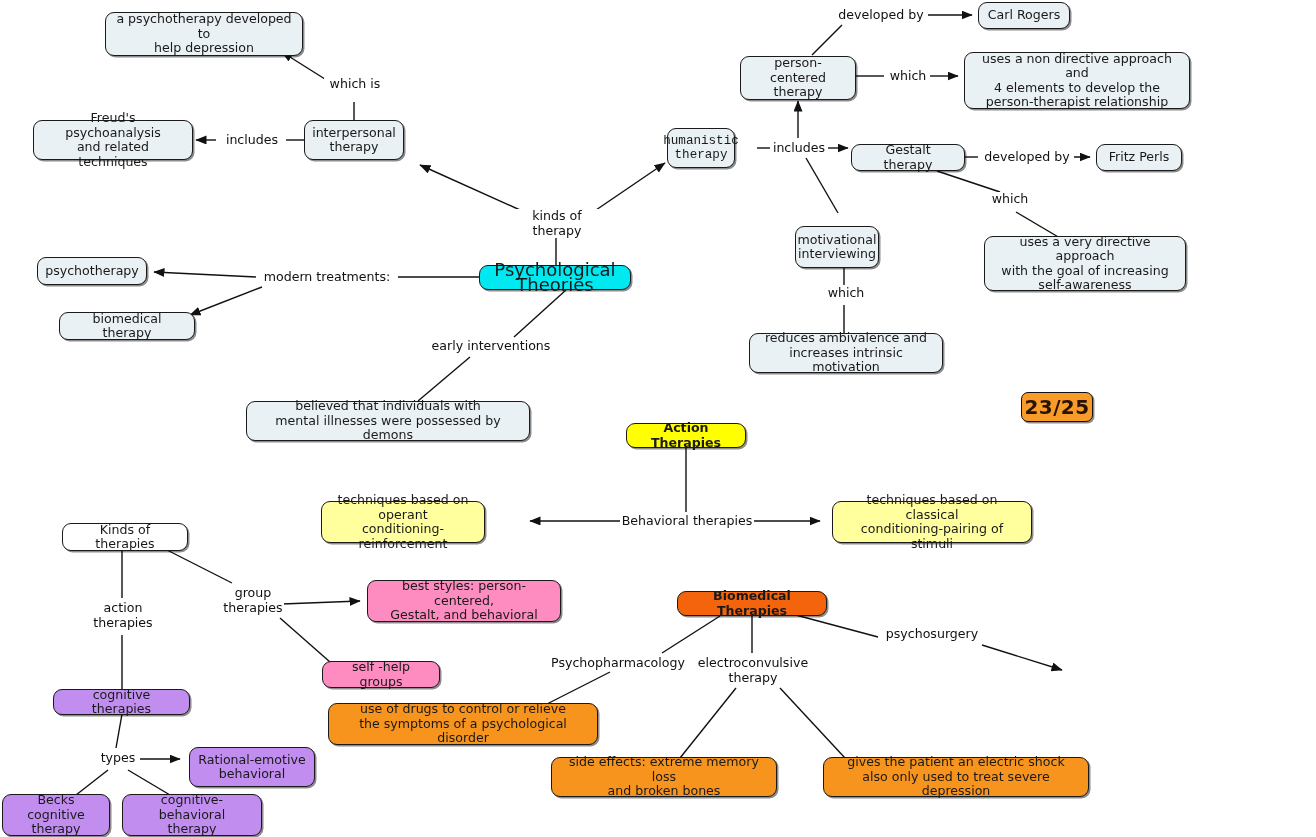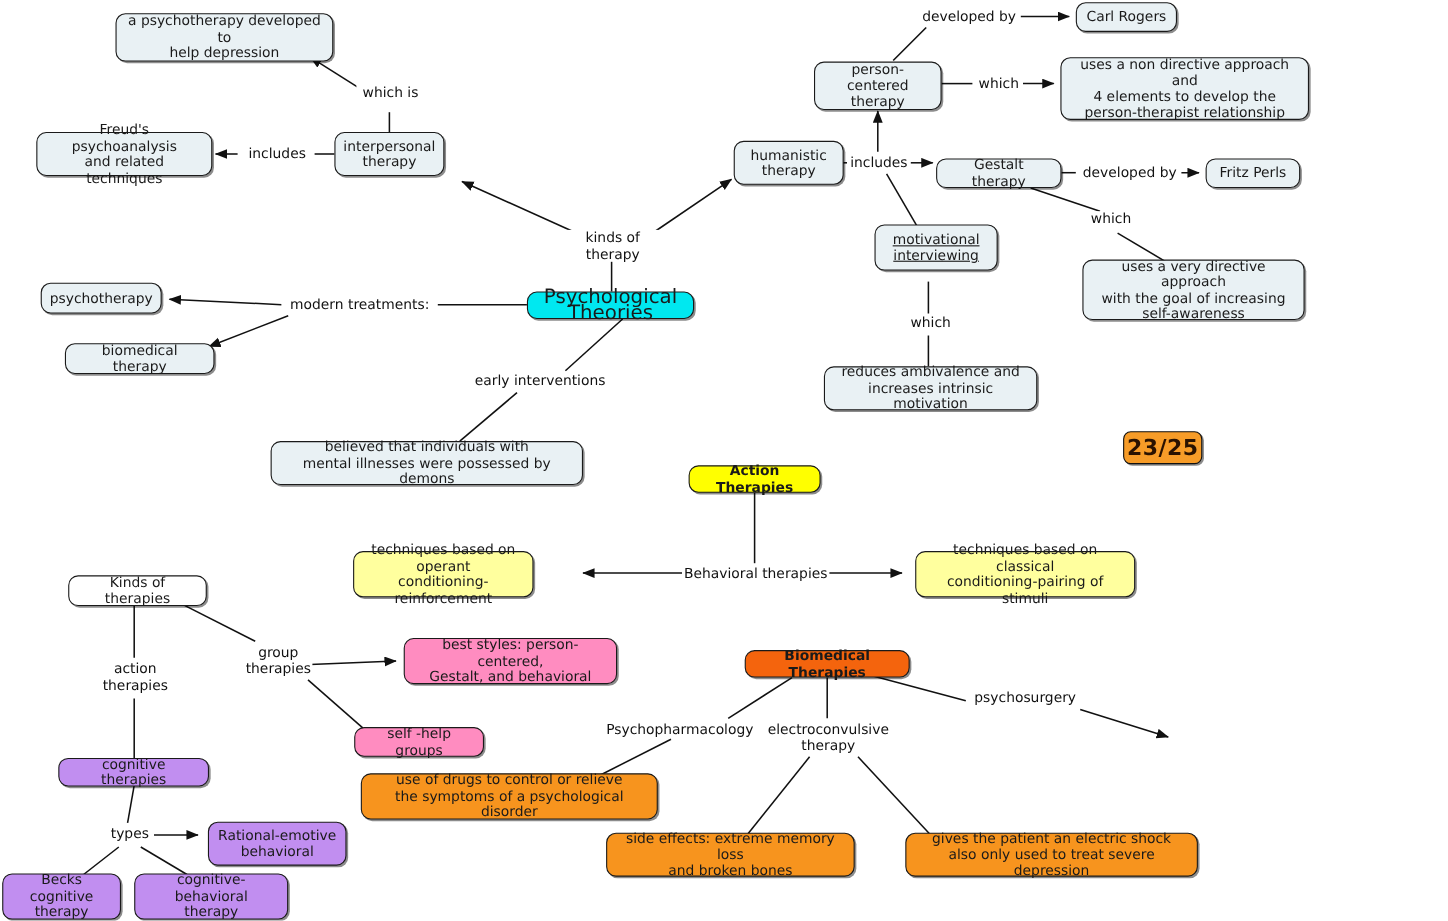--- a/index.html
+++ b/index.html
@@ -162,41 +162,41 @@
 
   <div class="node n-blue" style="left:37px; top:257px; width:110px; height:28px;">psychotherapy</div>
 
   <div class="node n-blue" style="left:59px; top:312px; width:136px; height:28px;">biomedical therapy</div>
 
   <div class="node n-cyan" style="left:479px; top:265px; width:152px; height:25px; font-size:18px;">Psychological Theories</div>
 
   <div class="node n-blue" style="left:246px; top:401px; width:284px; height:40px;">believed that individuals with
 mental illnesses were possessed by demons</div>
 
-  <div class="node n-blue" style="left:667px; top:128px; width:100px; height:40px;">humanistic
+  <div class="node n-blue" style="left:667px; top:128px; width:68px; height:40px;font-family:Liberation Mono, monospace;">humanistic
 therapy</div>
 
   <div class="node n-blue" style="left:740px; top:56px; width:116px; height:44px;">person-centered
 therapy</div>
 
   <div class="node n-blue" style="left:978px; top:2px; width:92px; height:27px;">Carl Rogers</div>
 
   <div class="node n-blue" style="left:964px; top:52px; width:226px; height:57px;">uses a non directive approach and
 4 elements to develop the
 person-therapist relationship</div>
 
   <div class="node n-blue" style="left:851px; top:144px; width:114px; height:27px;">Gestalt therapy</div>
 
   <div class="node n-blue" style="left:1096px; top:144px; width:86px; height:27px;">Fritz Perls</div>
 
   <div class="node n-blue" style="left:984px; top:236px; width:202px; height:55px;">uses a very directive approach
 with the goal of increasing
 self-awareness</div>
 
-  <div class="node n-blue" style="left:795px; top:204px; width:112px; height:42px;text-decoration:underline;">motivational
+  <div class="node n-blue" style="left:795px; top:226px; width:84px; height:42px;">motivational
 interviewing</div>
 
   <div class="node n-blue" style="left:749px; top:333px; width:194px; height:40px;">reduces ambivalence and
 increases intrinsic motivation</div>
 
   <div class="node n-yellow" style="left:626px; top:423px; width:120px; height:25px;">Action Therapies</div>
 
   <div class="node n-lyellow" style="left:321px; top:501px; width:164px; height:42px;">techniques based on operant
 conditioning-reinforcement</div>
 

